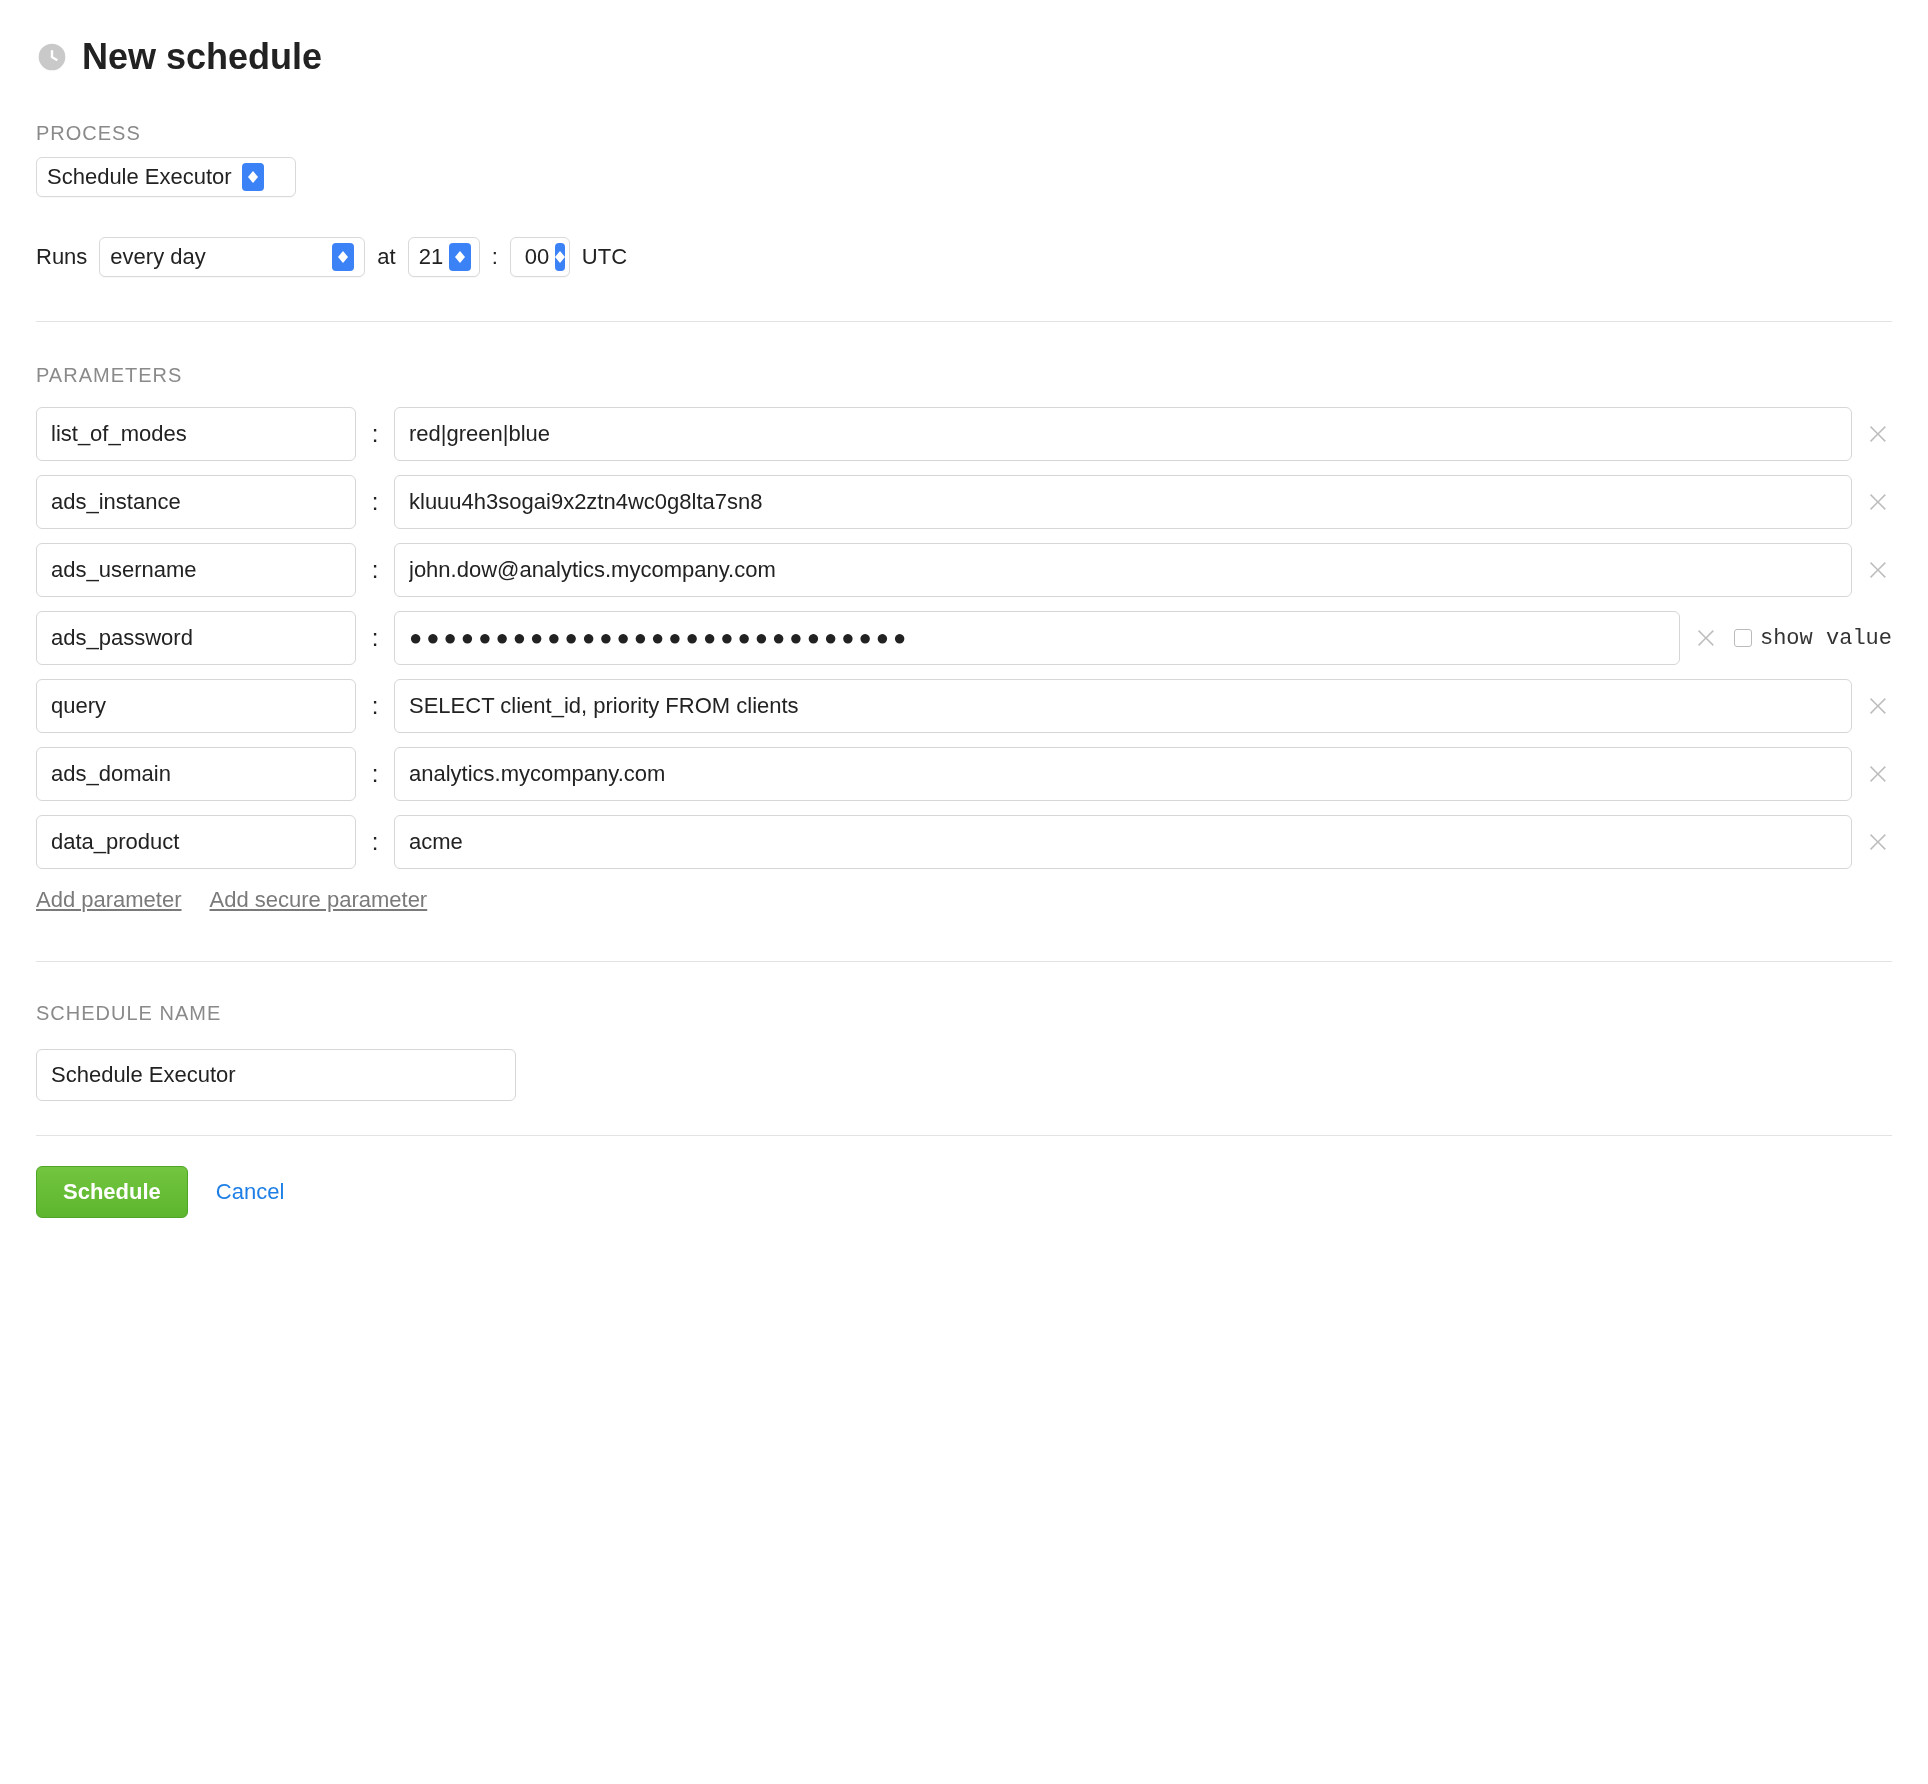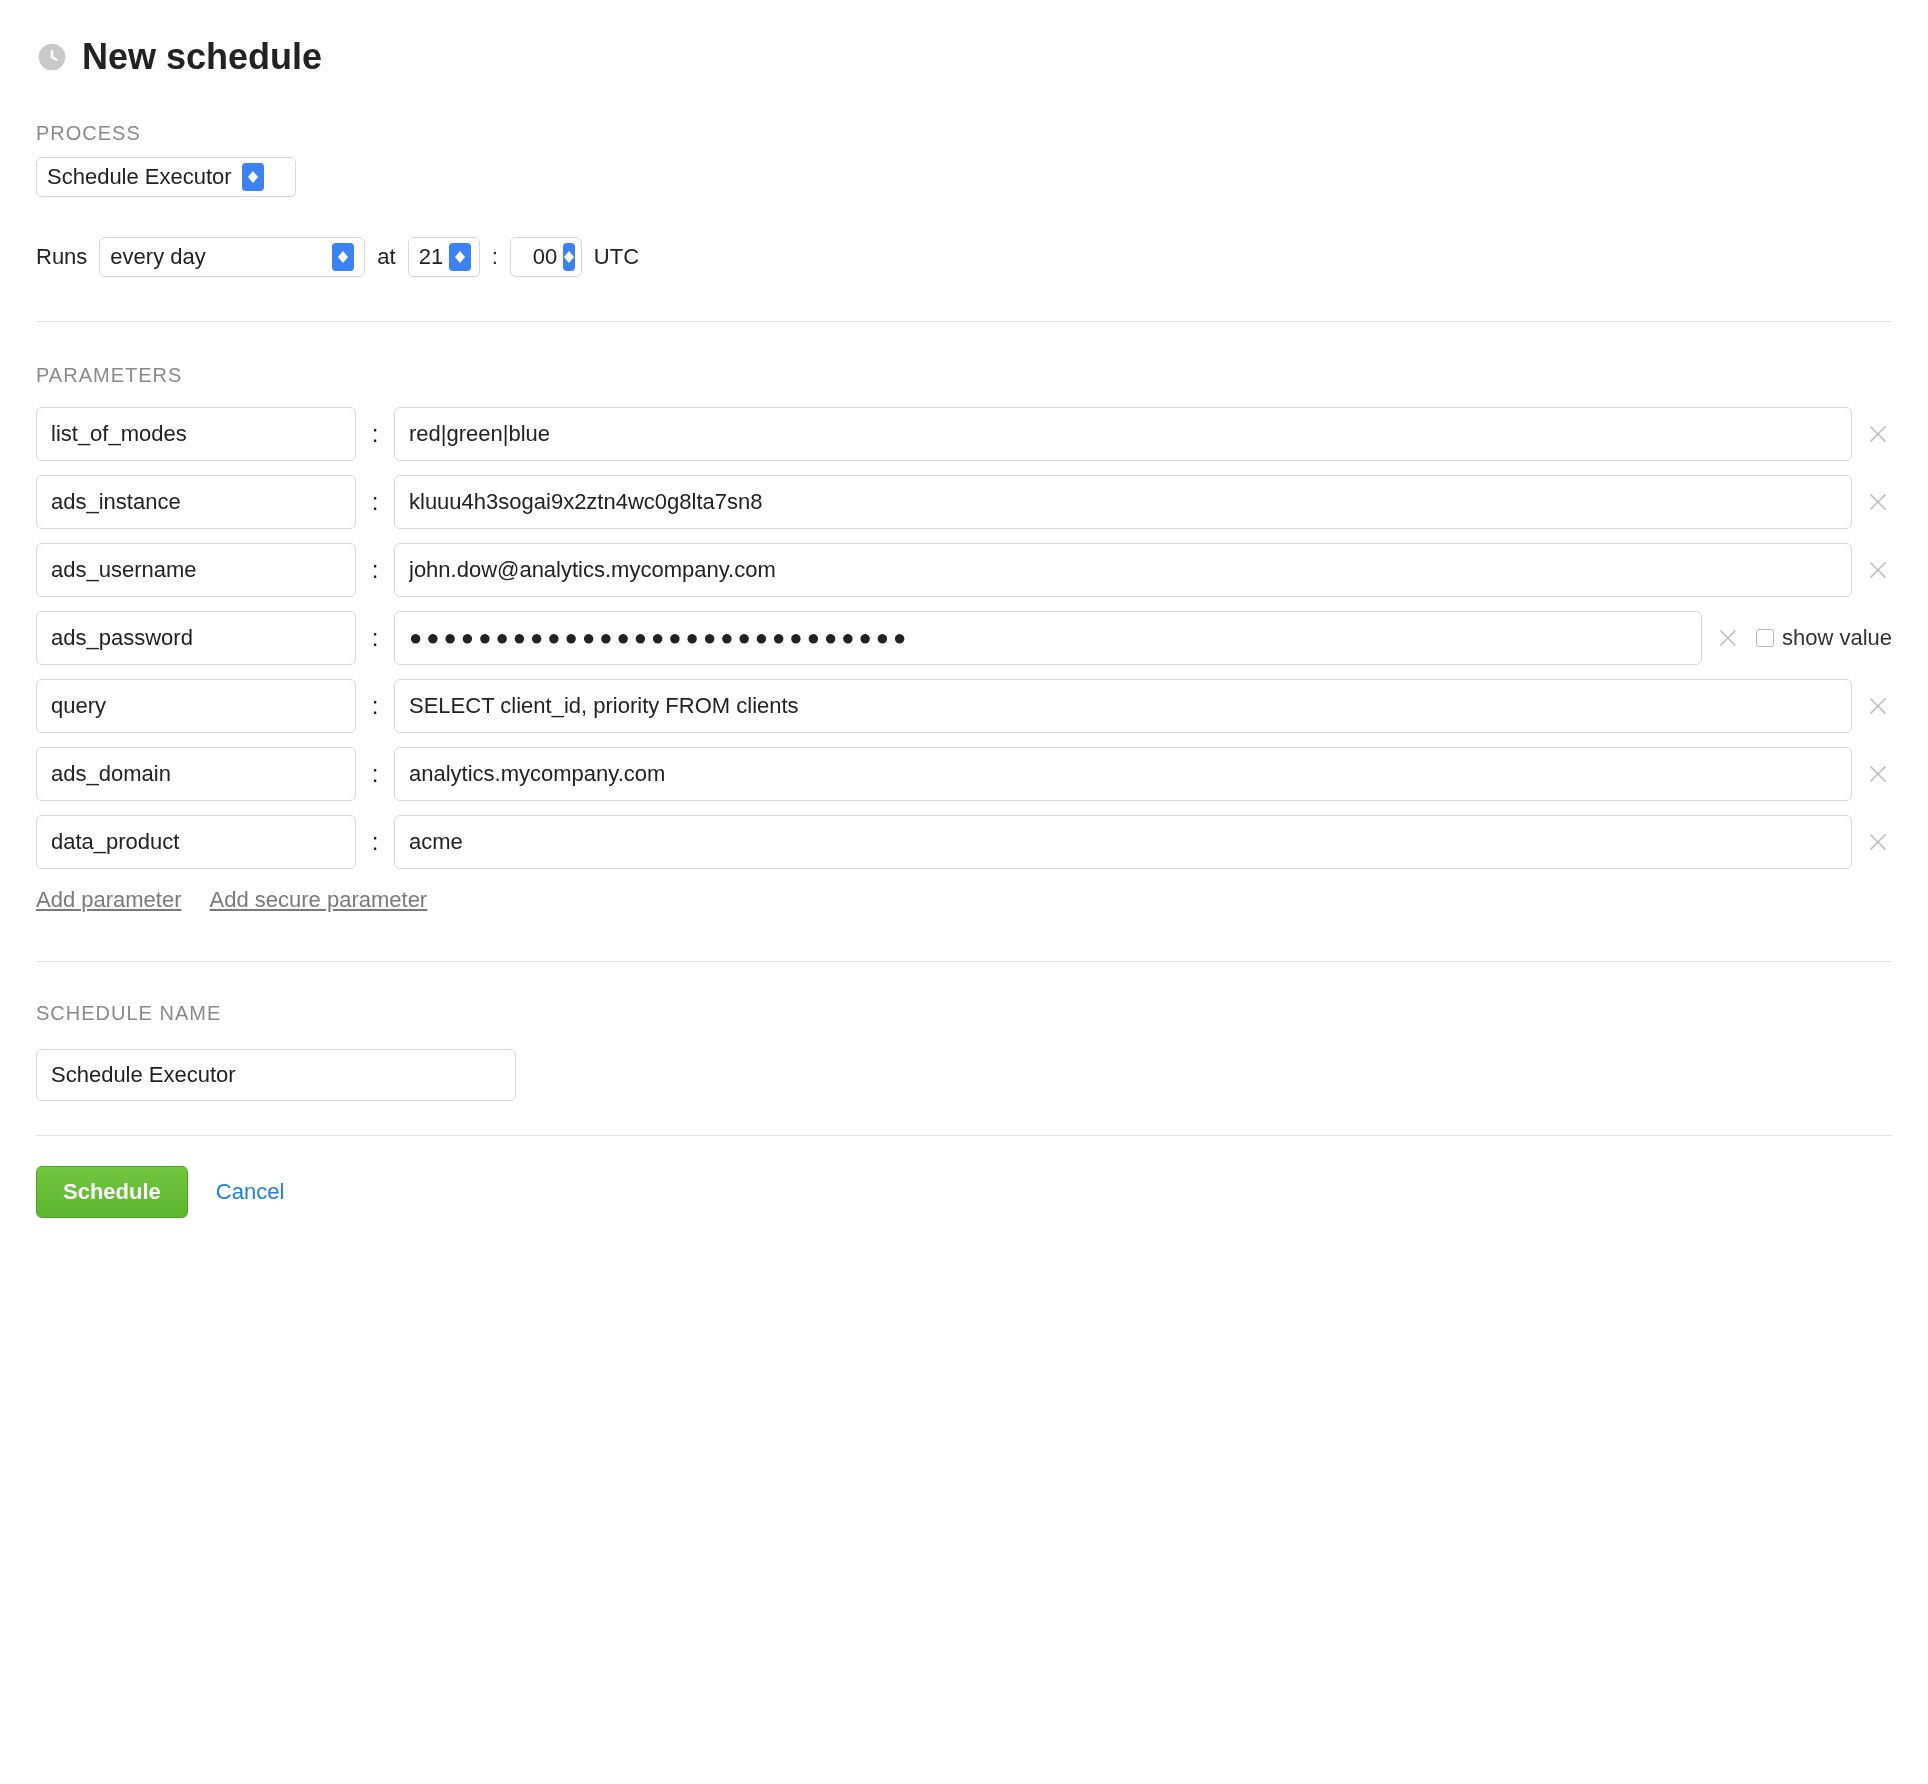--- a/index.html
+++ b/index.html
@@ -96,20 +96,21 @@
     letter-spacing: 4px;
     font-family: Arial, sans-serif;
   }
   .delete-icon {
     width: 26px; height: 26px; color: #bdbdbd; cursor: pointer; flex: 0 0 auto;
   }
   .show-value-wrap {
     display: flex; align-items: center; gap: 8px;
     font-size: 22px; color: #333;
     flex: 0 0 auto;
+    font-family: Liberation Mono, monospace;
   }
   .checkbox {
     width: 18px; height: 18px; border: 1px solid #bbb; border-radius: 3px; background:#fff; cursor:pointer;
   }
   .param-links {
     margin-top: 18px;
     display: flex; gap: 28px;
   }
   .param-links a {
     color: #7a7a7a;
@@ -194,21 +195,21 @@
     <span class="stepper" style="margin-left:6px">
       <svg width="10" height="6" viewBox="0 0 10 6">
           <path d="M5 0 L10 6 H0 Z" fill="#fff"></path>
         </svg>
       <svg width="10" height="6" viewBox="0 0 10 6">
           <path d="M5 6 L0 0 H10 Z" fill="#fff"></path>
         </svg>
     </span>
   </div>
   <span>:</span>
-  <div class="native-select" style="width:72px;padding:0 6px 0 22px">
+  <div class="native-select" style="width:60px;padding:0 6px 0 14px">
     <span>00</span>
     <span class="stepper" style="margin-left:6px">
       <svg width="10" height="6" viewBox="0 0 10 6">
           <path d="M5 0 L10 6 H0 Z" fill="#fff"></path>
         </svg>
       <svg width="10" height="6" viewBox="0 0 10 6">
           <path d="M5 6 L0 0 H10 Z" fill="#fff"></path>
         </svg>
     </span>
   </div>

